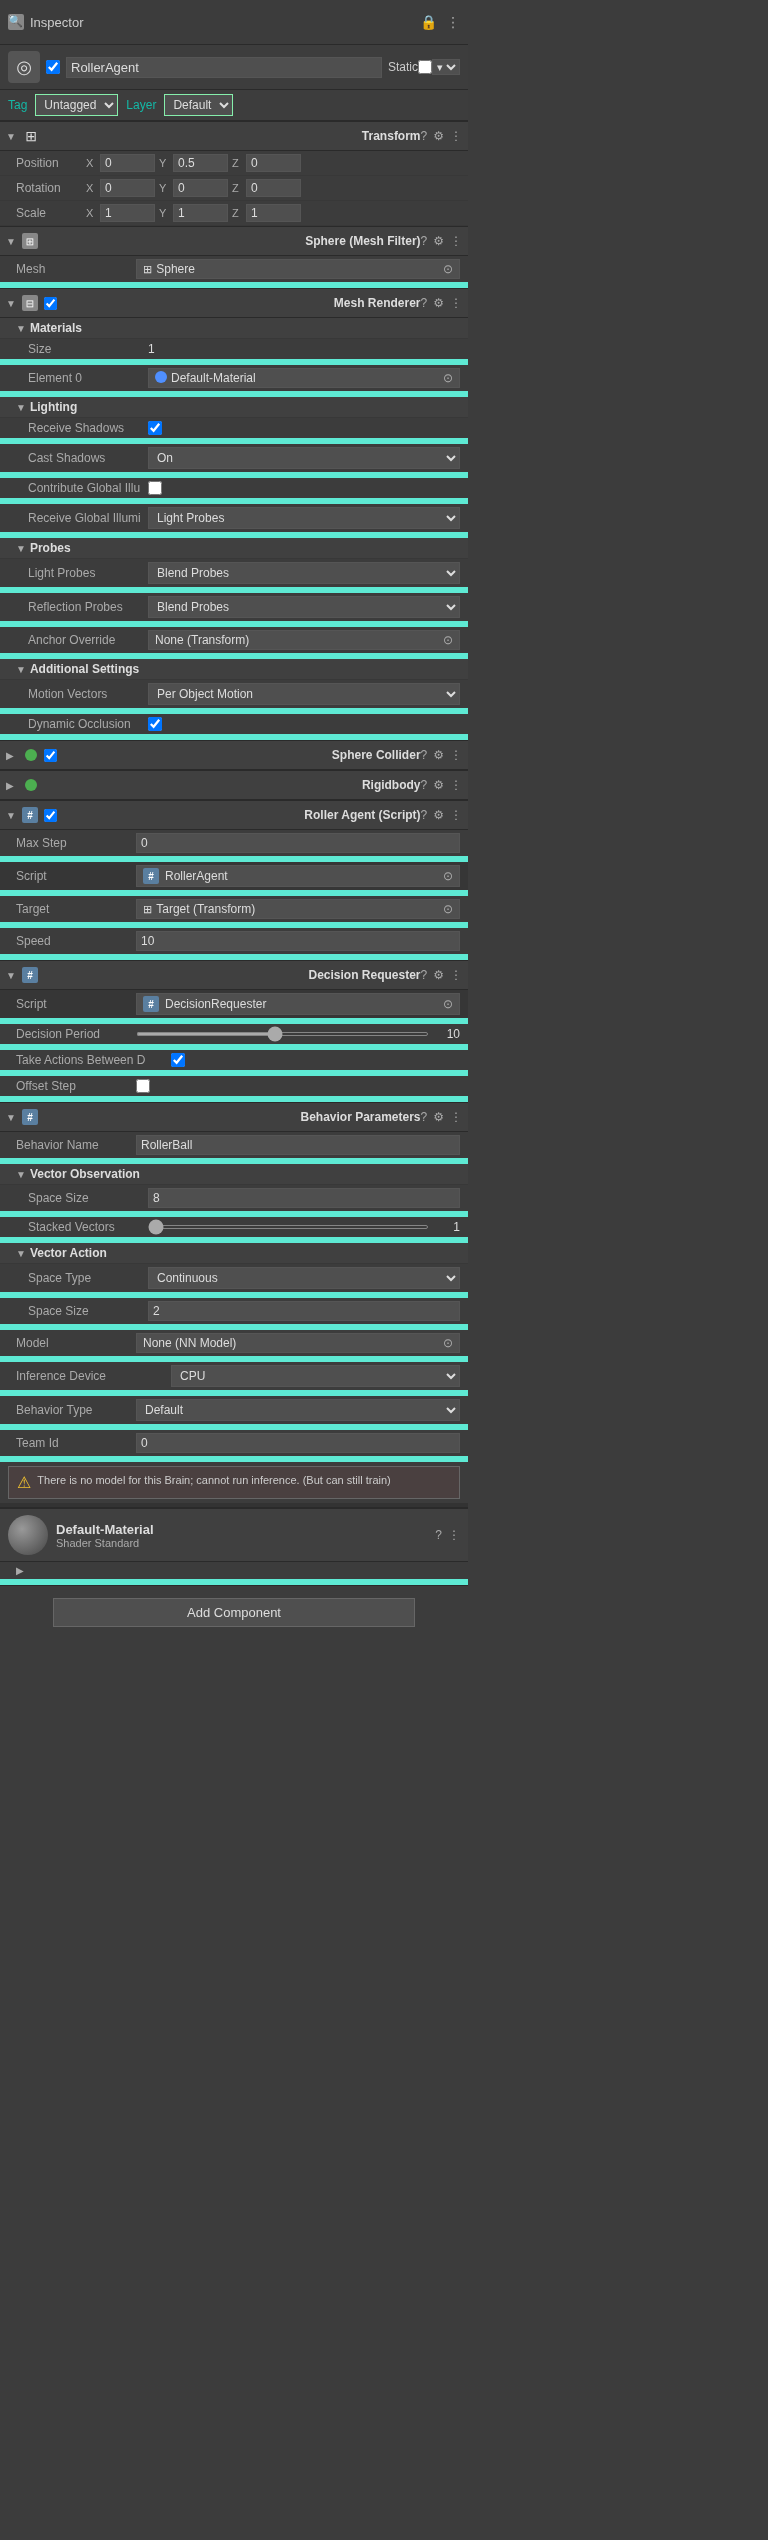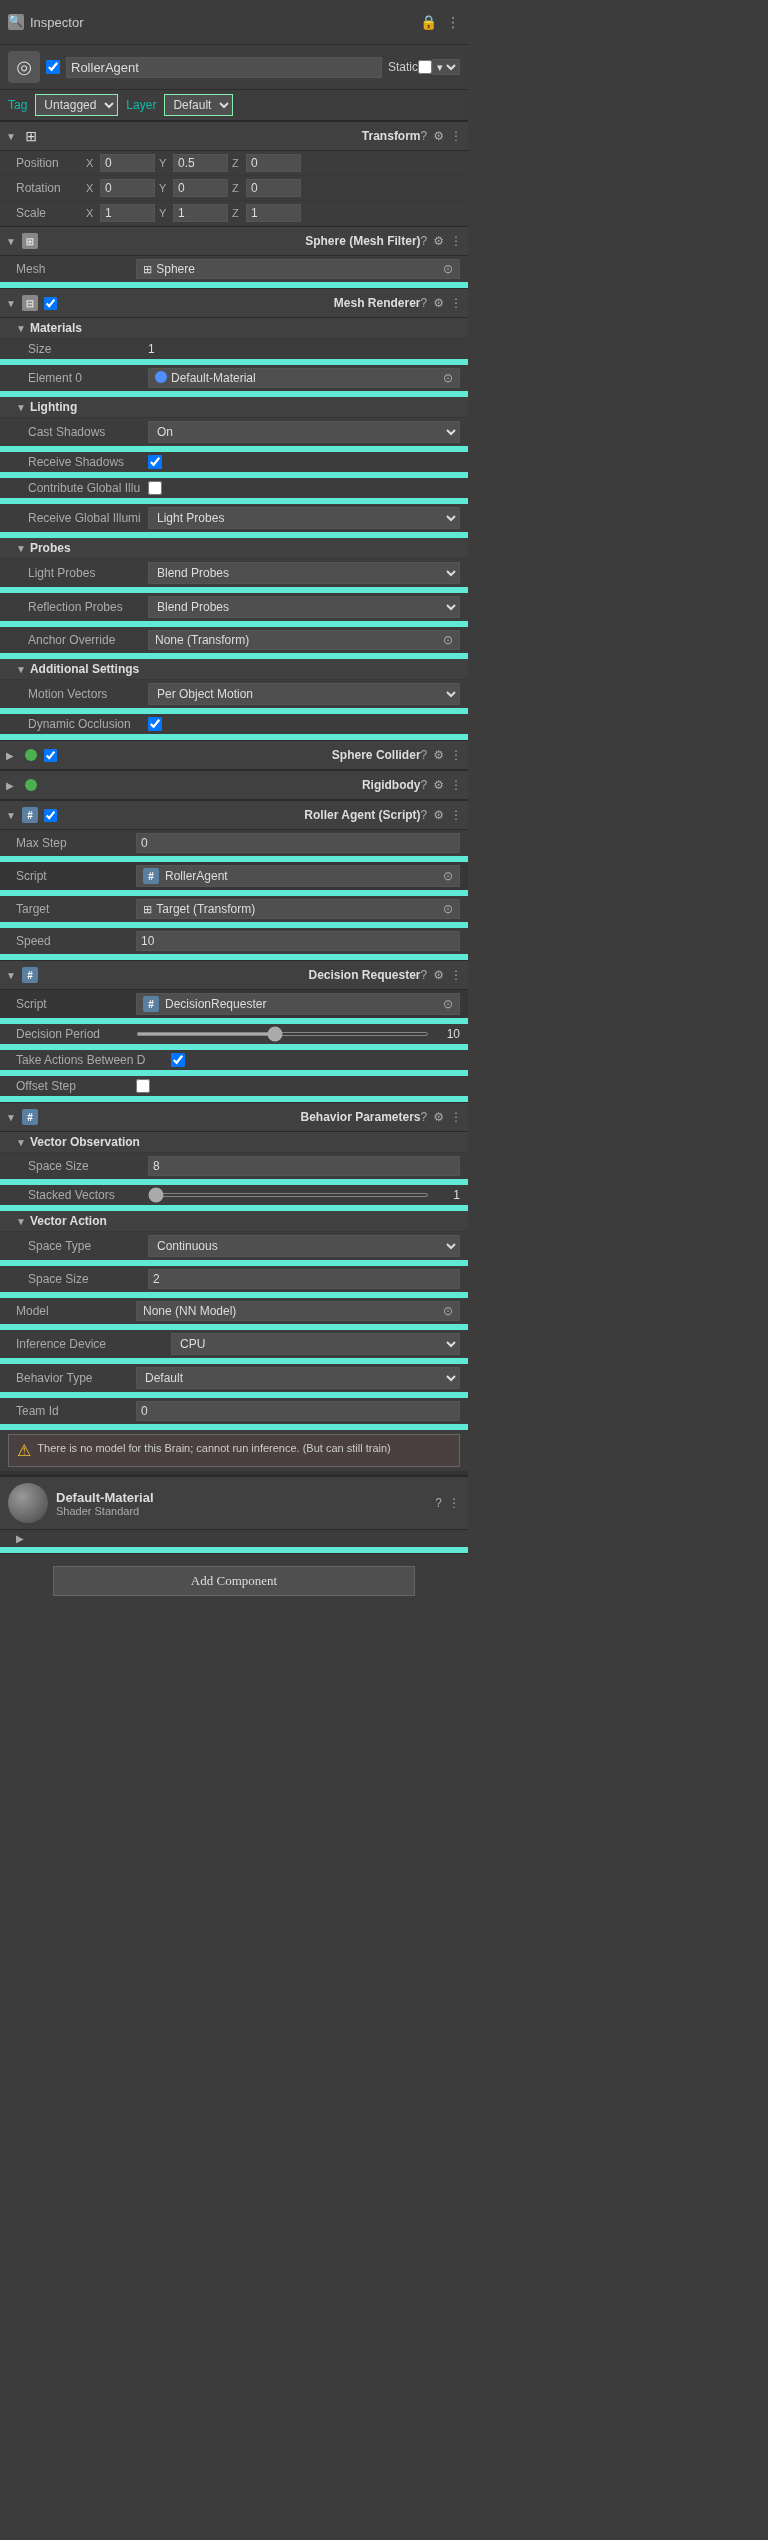--- a/index.html
+++ b/index.html
@@ -255,21 +255,20 @@
       background: #3c3c3c;
     }
     .add-component-btn {
       background: #4f4f4f;
       border: 1px solid #666;
       color: #ddd;
       padding: 6px 30px;
       font-size: 13px;
       cursor: pointer;
       width: 80%;
-      font-family: Liberation Serif, serif;
     }
 
     
     .material-header {
       background: #404040;
       display: flex;
       align-items: center;
       padding: 6px 8px;
       gap: 8px;
       border-top: 2px solid #2a2a2a;
@@ -454,28 +453,28 @@
       <span class="ref-text">Default-Material</span>
       <span class="ref-btn">⊙</span>
     </div>
   </div>
 
   <div class="subsection-header">
     <span class="arrow">▼</span>
     <span>Lighting</span>
   </div>
   <div class="prop-row indent2">
+    <span class="prop-label">Receive Shadows</span>
+    <input type="checkbox" class="check-field" checked="" style="">
+  </div>
+  <div class="prop-row indent2">
     <span class="prop-label">Cast Shadows</span>
     <select class="field-dropdown" style="flex:1;">
       <option>On</option>
     </select>
-  </div>
-  <div class="prop-row indent2">
-    <span class="prop-label">Receive Shadows</span>
-    <input type="checkbox" class="check-field" checked="" style="">
   </div>
   <div class="prop-row indent2">
     <span class="prop-label">Contribute Global Illu</span>
     <input type="checkbox" class="check-field" style="">
   </div>
   <div class="prop-row indent2">
     <span class="prop-label">Receive Global Illumi</span>
     <select class="field-dropdown" style="flex:1;">
       <option>Light Probes</option>
     </select>
@@ -625,20 +624,24 @@
     <span class="arrow">▼</span>
     <span class="s-icon">
         <span class="hash-badge">#</span>
       </span>
     <span class="s-title">Behavior Parameters</span>
     <div class="s-actions">
       <span>?</span>
       <span>⚙</span>
       <span>⋮</span>
     </div>
+  </div>
+  <div class="prop-row">
+    <span class="prop-label">Behavior Name</span>
+    <input type="text" class="prop-field" value="RollerBall" style="">
   </div>
 
   <div class="subsection-header">
     <span class="arrow">▼</span>
     <span>Vector Observation</span>
   </div>
   <div class="prop-row indent2">
     <span class="prop-label">Space Size</span>
     <input type="text" class="prop-field" value="8" style="">
   </div>

